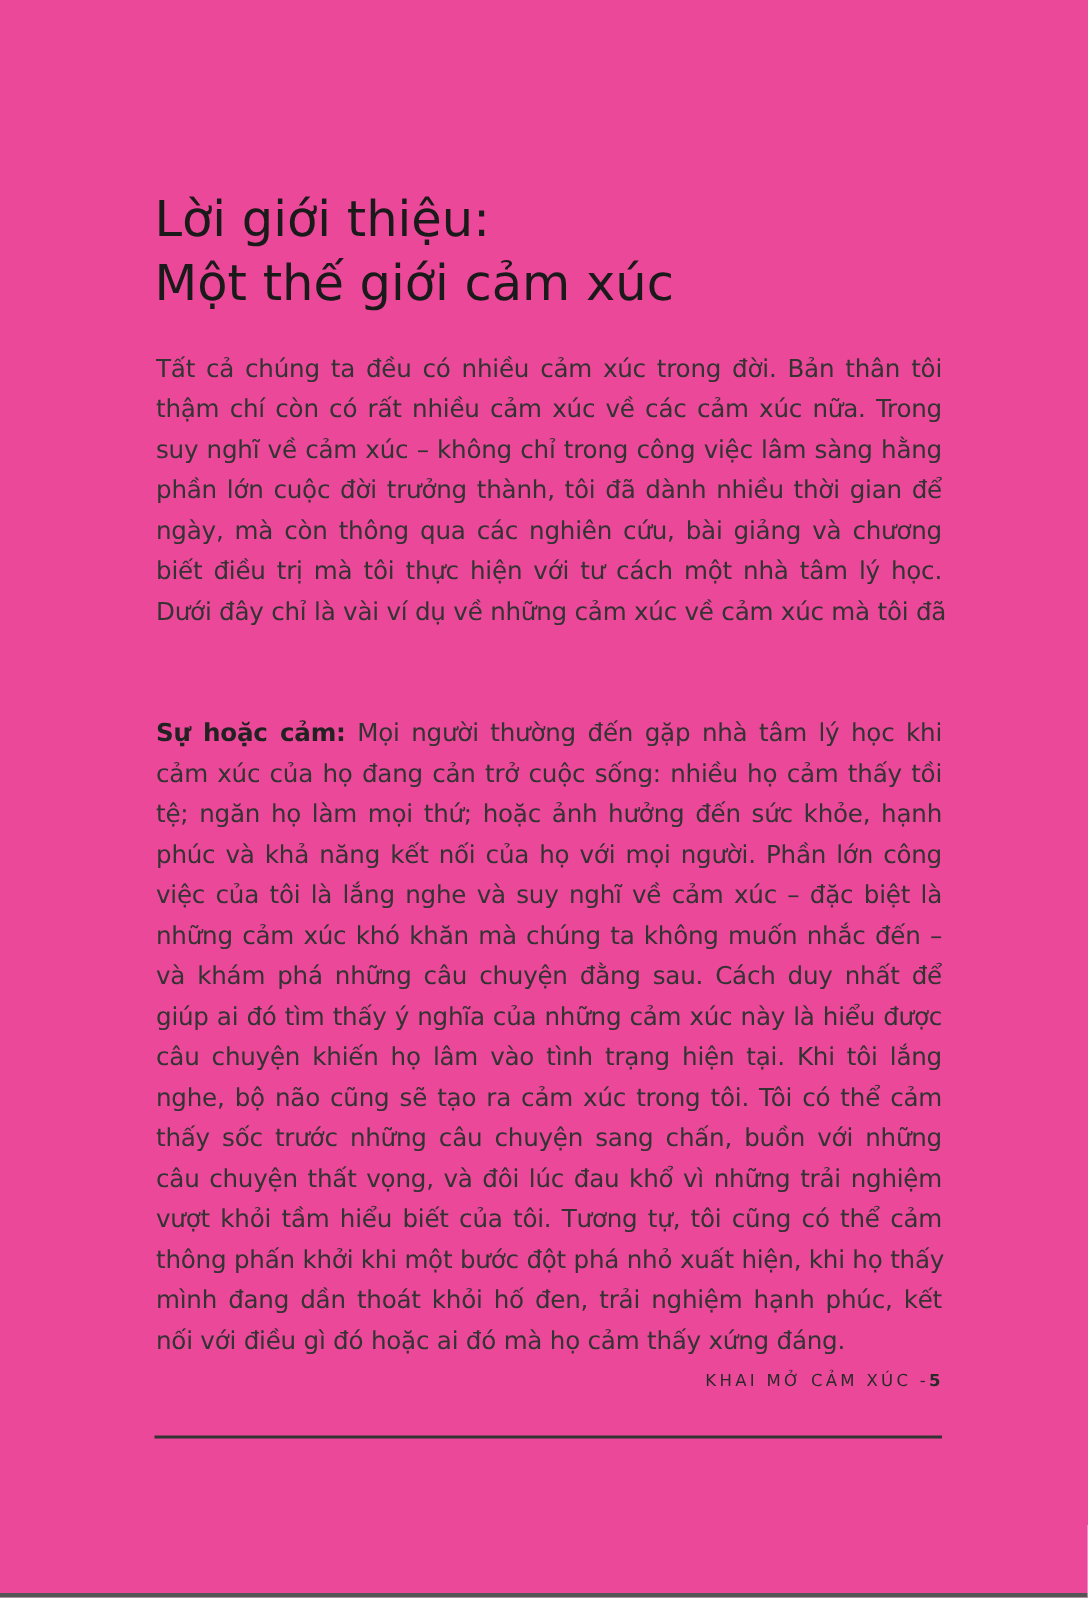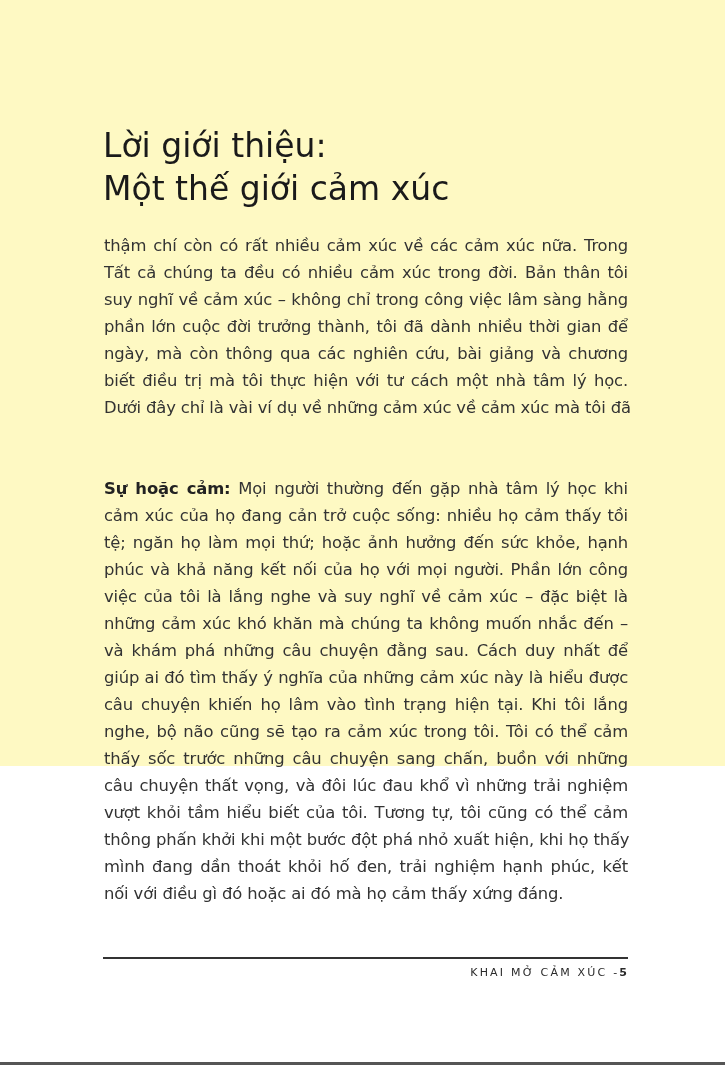--- a/index.html
+++ b/index.html
@@ -12,22 +12,22 @@
       height: 1065px;
       position: relative;
       overflow: hidden;
       font-family: "DejaVu Sans", "Liberation Sans", sans-serif;
     }
     .page {
       position: absolute;
       left: 0;
       top: 0;
       width: 725px;
-      height: 766px;
-      background: #fef9c3;
+      height: 1062px;
+      background: #ec4899;
     }
     .page-bottom-edge {
       position: absolute;
       left: 0;
       top: 1062px;
       width: 725px;
       height: 3px;
       background: #555555;
     }
     .title {
@@ -79,21 +79,21 @@
       position: absolute;
       left: 103px;
       top: 957px;
       width: 525px;
       height: 1.5px;
       background: #333333;
     }
     .footer-text {
       position: absolute;
       right: 98px;
-      top: 966px;
+      top: 914px;
       font-family: "DejaVu Sans", "Liberation Sans", sans-serif;
       font-size: 11px;
       letter-spacing: 2.2px;
       color: #2a2a2a;
       white-space: nowrap;
     }
     .footer-text .page-num {
       font-weight: bold;
       letter-spacing: 0;
     }
@@ -102,22 +102,22 @@
 <body>
 
 <div class="page">
 
   <h1 class="title">
     <span>Lời giới thiệu:</span>
     <span>Một thế giới cảm xúc</span>
   </h1>
 
   <div class="body-text para-1">
+    <span class="line">Tất cả chúng ta đều có nhiều cảm xúc trong đời. Bản thân tôi</span>
     <span class="line">thậm chí còn có rất nhiều cảm xúc về các cảm xúc nữa. Trong</span>
-    <span class="line">Tất cả chúng ta đều có nhiều cảm xúc trong đời. Bản thân tôi</span>
     <span class="line">suy nghĩ về cảm xúc – không chỉ trong công việc lâm sàng hằng</span>
     <span class="line">phần lớn cuộc đời trưởng thành, tôi đã dành nhiều thời gian để</span>
     <span class="line">ngày, mà còn thông qua các nghiên cứu, bài giảng và chương</span>
     <span class="line">biết điều trị mà tôi thực hiện với tư cách một nhà tâm lý học.</span>
     <span class="line">Dưới đây chỉ là vài ví dụ về những cảm xúc về cảm xúc mà tôi đã</span>
   </div>
 
   <div class="body-text para-2">
     <span class="line"><span class="lead">Sự hoặc cảm:</span><span> Mọi người thường đến gặp nhà tâm lý học khi</span></span>
     <span class="line">cảm xúc của họ đang cản trở cuộc sống: nhiều họ cảm thấy tồi</span>

